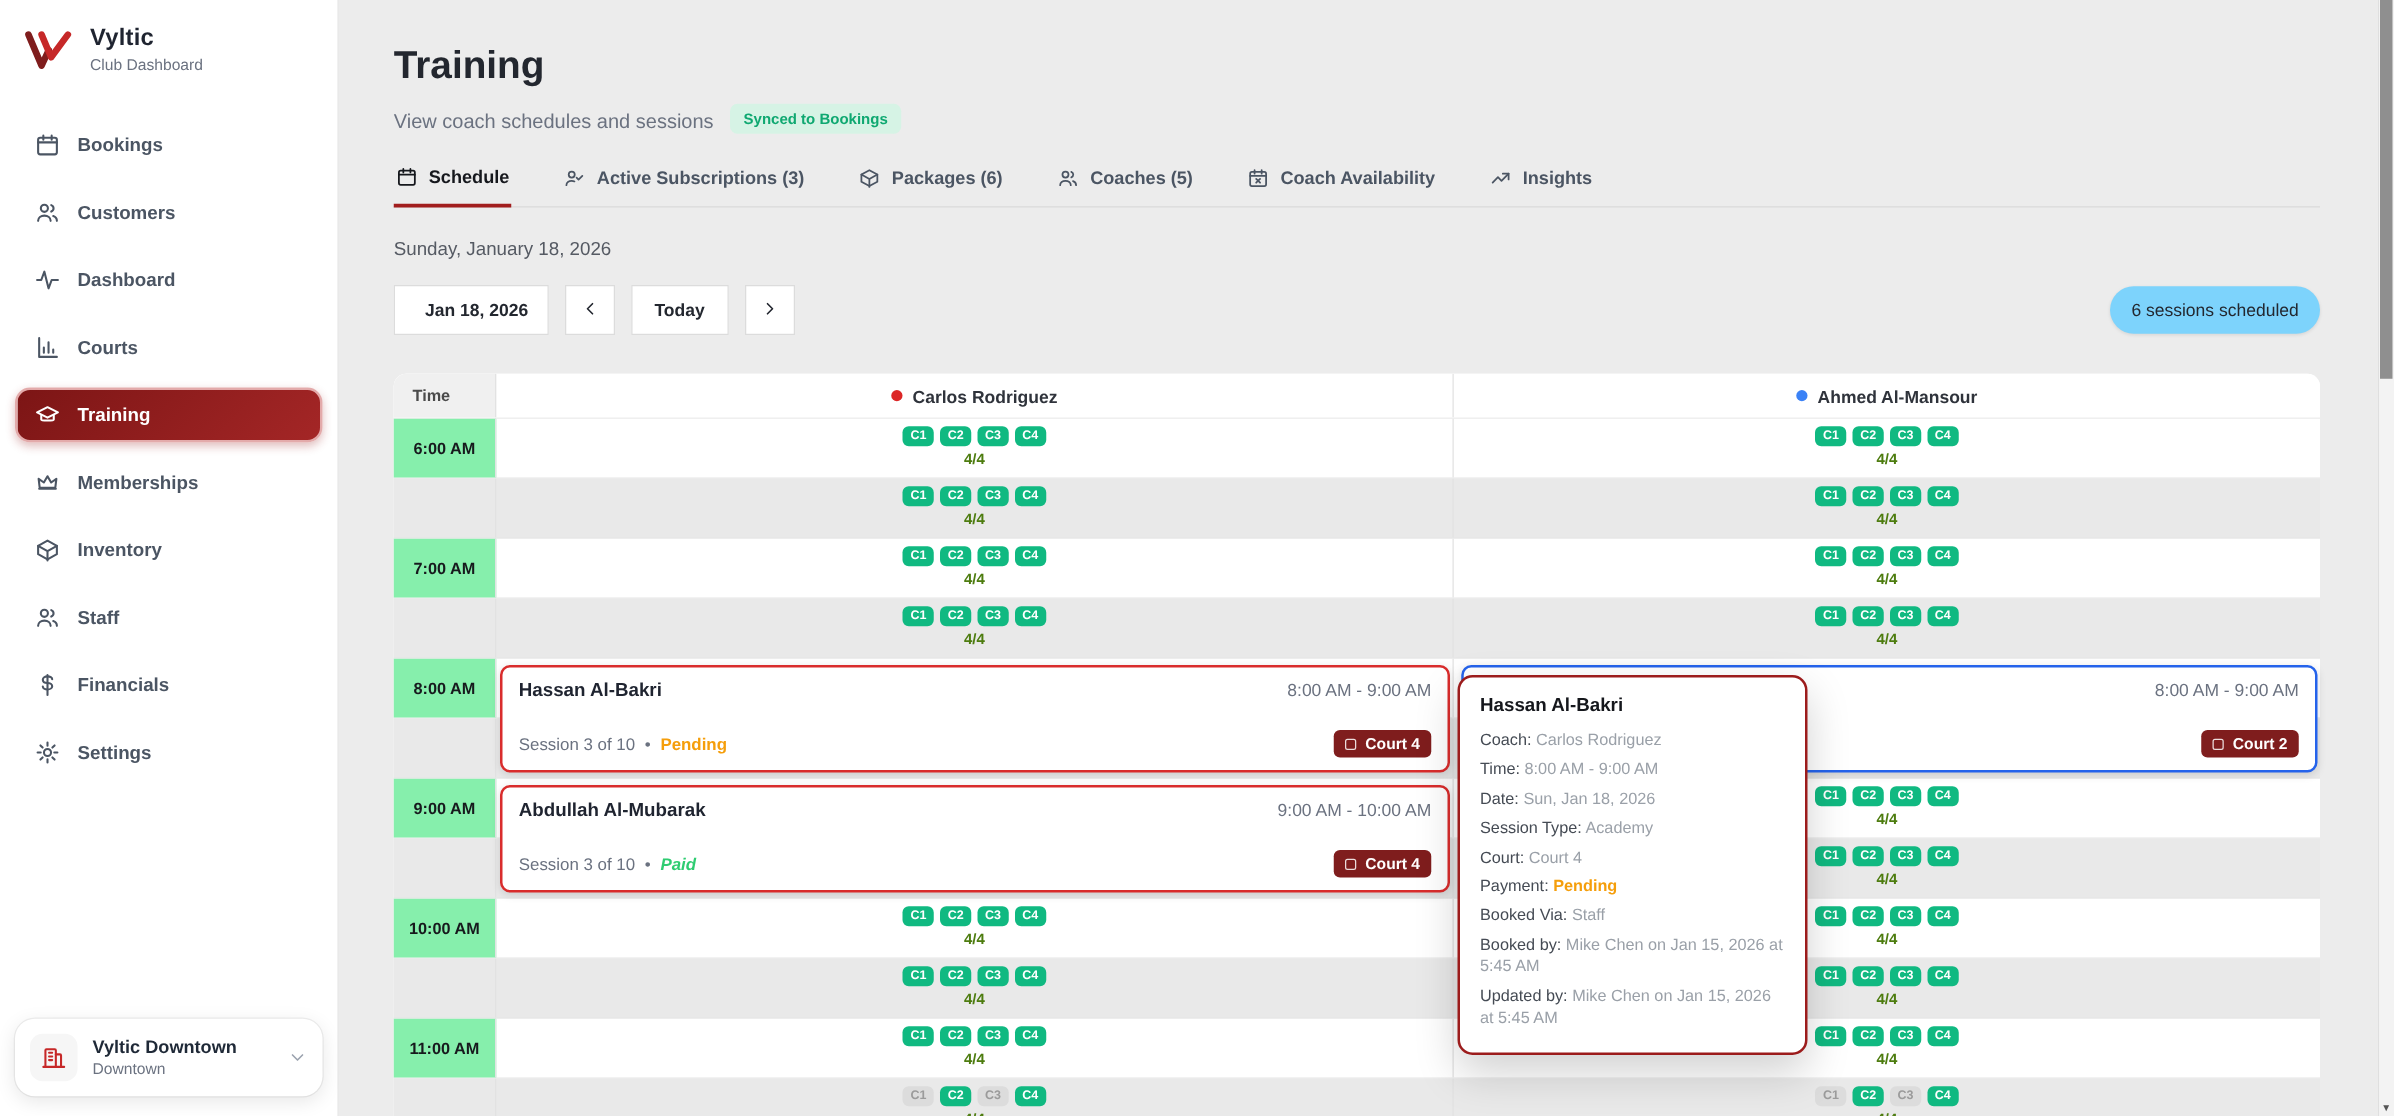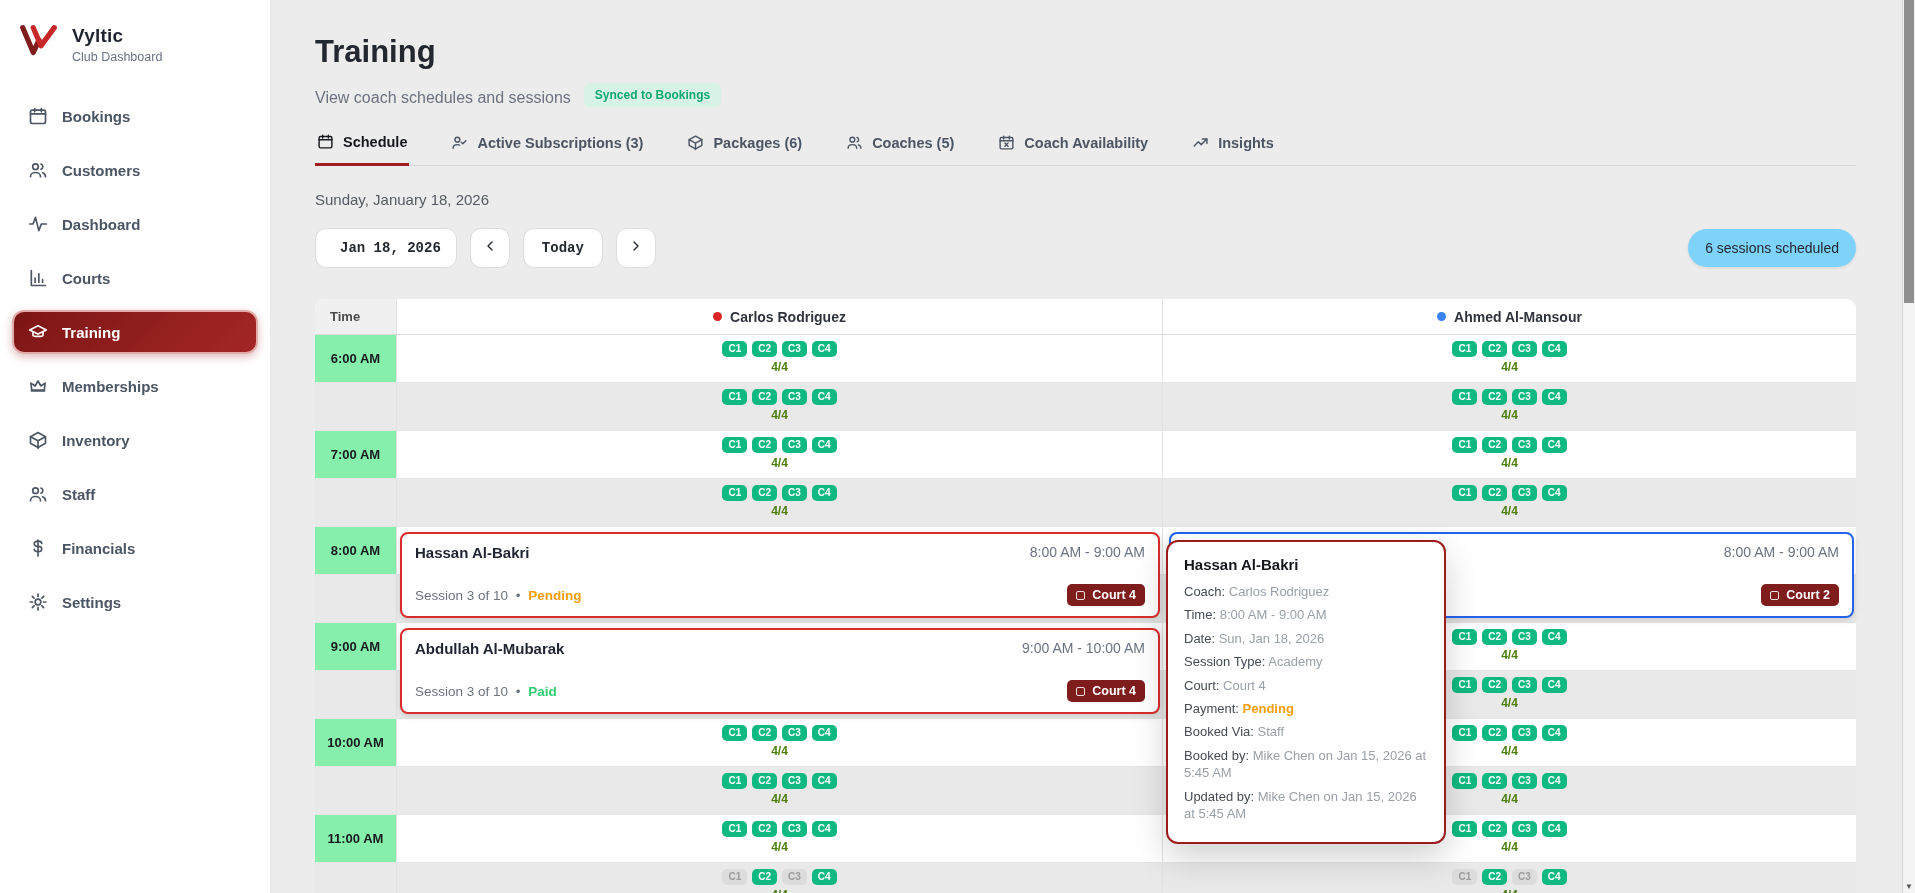--- a/index.html
+++ b/index.html
@@ -3,21 +3,21 @@
 <meta charset="utf-8">
 <style>
   * { margin:0; padding:0; box-sizing:border-box; }
   html,body { width:1915px; height:893px; overflow:hidden; background:#ececec;
     font-family:"Liberation Sans", sans-serif; }
   .app { display:flex; width:100%; height:100%; position:relative; }
 
   
   .sidebar { width:271px; min-width:271px; background:#fff; border-right:1px solid #e4e4e4;
     position:relative; height:100%; padding:20px 10px; }
-  .brand { display:flex; align-items:flex-end; gap:12px; padding:0 8px; margin-bottom:30px; }
+  .brand { display:flex; align-items:flex-start; gap:12px; padding:0 8px; margin-bottom:30px; }
   .brand-logo svg { width:42px; height:44px; display:block; }
   .brand-name { font-size:19px; font-weight:bold; color:#1f2430; letter-spacing:.2px; }
   .brand-sub { font-size:12.5px; color:#6b7280; margin-top:3px; }
   .nav-item { display:flex; align-items:center; gap:14px; padding:12px 16px; margin:10px 2px;
     border-radius:12px; color:#4b5563; font-size:15px; font-weight:bold; cursor:pointer; }
   .nav-item .nav-icon { display:flex; }
   .nav-item svg { width:20px; height:20px; }
   .nav-item.active { background:linear-gradient(135deg,#7c1515,#a42626); color:#fff;
     border:2px solid #e3aaaa; padding:10px 14px; box-shadow:0 3px 8px rgba(150,30,30,.3); }
   .location-card { position:absolute; left:12px; right:12px; bottom:16px; background:#fff;
@@ -41,23 +41,23 @@
 
   .tabs { display:flex; gap:40px; margin-top:24px; border-bottom:1px solid #d9d9d9; }
   .tab { display:flex; align-items:center; gap:9px; padding:2px 2px 13px; font-size:14.5px;
     color:#4b5563; font-weight:bold; cursor:pointer; }
   .tab svg { width:17px; height:17px; }
   .tab.active { color:#16181d; border-bottom:3px solid #a11d1d; margin-bottom:-1px; }
 
   .date-heading { margin-top:25px; font-size:15px; color:#555a63; }
   .toolbar { display:flex; align-items:center; margin-top:20px; }
   .toolbar-left { display:flex; gap:13px; }
-  .btn { background:#fff; border:1px solid #dcdcdc; border-radius:11px; height:40px;
+  .btn { background:#fff; border:1px solid #dcdcdc; border-radius:0; height:40px;
     display:inline-flex; align-items:center; justify-content:center; font-size:14px;
-    color:#23272f; font-weight:bold; cursor:pointer;font-family:Liberation Mono, monospace; }
+    color:#23272f; font-weight:bold; cursor:pointer; }
   .btn svg { width:16px; height:16px; }
   .date-btn { padding:0 15px; gap:9px; }
   .icon-btn { width:40px; }
   .today-btn { padding:0 18px; }
   .sessions-pill { margin-left:auto; background:#7dd3fc; border-radius:20px; padding:11px 17px;
     font-size:14px; font-weight:normal; color:#23272f; box-shadow:0 1px 3px rgba(0,0,0,.10);
     cursor:pointer; }
 
   
   .sched { margin-top:31px; background:#fff; border-radius:10px 10px 0 0; }
@@ -92,21 +92,21 @@
     box-shadow:0 2px 7px rgba(0,0,0,.13); z-index:5; }
   .session-card.red { border:2px solid #d92c2c; }
   .session-card.blue { border:2px solid #2563eb; }
   .sc-top { display:flex; justify-content:space-between; align-items:flex-start; }
   .sc-name { font-size:15px; font-weight:bold; color:#1f2430; }
   .sc-time { font-size:14px; color:#6b7280; margin-left:auto; }
   .sc-bottom { display:flex; justify-content:space-between; align-items:center; }
   .sc-meta { font-size:13.5px; color:#6b7280; }
   .sc-meta .sep { margin:0 4px; }
   .status-pending { color:#f59e0b; font-weight:bold; }
-  .status-paid { color:#2ecc71; font-weight:bold; }
+  .status-paid { color:#2ecc71; font-weight:bold;font-style:italic; }
   .court-badge { background:#7f1d1d; color:#fff; font-size:12.5px; font-weight:bold;
     border-radius:5px; padding:4px 9px; display:inline-flex; align-items:center; gap:7px; }
   .court-badge .sq { width:9px; height:9px; border:1.5px solid rgba(255,255,255,.85);
     border-radius:2px; display:inline-block; }
 
   .tooltip { position:absolute; left:851px; top:205px; width:280px; background:#fff;
     border:2px solid #9c1c1c; border-radius:12px; padding:14px 16px; z-index:30;
     box-shadow:0 14px 34px rgba(0,0,0,.18); }
   .tt-title { font-size:15px; font-weight:bold; color:#15171c; margin-bottom:10px; }
   .tt-row { font-size:13px; line-height:1.34; margin-bottom:6px; color:#9aa0a8; }
@@ -226,20 +226,39 @@
         <div class="nav-item">
           <span class="nav-icon">
             <svg viewBox="0 0 24 24" fill="none" stroke="currentColor" stroke-width="2" stroke-linecap="round" stroke-linejoin="round">
               <circle cx="12" cy="12" r="3.4"></circle>
               <path d="M12 2.5v3M12 18.5v3M2.5 12h3M18.5 12h3M5.2 5.2l2.1 2.1M16.7 16.7l2.1 2.1M5.2 18.8l2.1-2.1M16.7 7.3l2.1-2.1"></path>
             </svg>
           </span>
           <span class="nav-label">Settings</span>
         </div>
       </nav>
+    <div class="location-card">
+      <span class="loc-icon">
+          <svg viewBox="0 0 24 24" fill="none" stroke="currentColor" stroke-width="2" stroke-linecap="round" stroke-linejoin="round">
+            <path d="M4 21V5a1 1 0 0 1 1-1h8a1 1 0 0 1 1 1v16"></path>
+            <path d="M14 9h4a1 1 0 0 1 1 1v11"></path>
+            <path d="M2 21h20"></path>
+            <path d="M7.5 7.5h3M7.5 11h3M7.5 14.5h3"></path>
+          </svg>
+        </span>
+      <span>
+        <div class="loc-name">Vyltic Downtown</div>
+        <div class="loc-sub">Downtown</div>
+      </span>
+      <span class="loc-chevron">
+          <svg viewBox="0 0 24 24" fill="none" stroke="currentColor" stroke-width="2" stroke-linecap="round" stroke-linejoin="round">
+            <path d="M6 9l6 6 6-6"></path>
+          </svg>
+        </span>
+    </div>
   </aside>
 
   <main class="main">
     <h1 class="page-title">Training</h1>
     <div class="subtitle-row">
       <span class="subtitle">View coach schedules and sessions</span>
       <span class="sync-badge">Synced to Bookings</span>
     </div>
 
     <div class="tabs">

